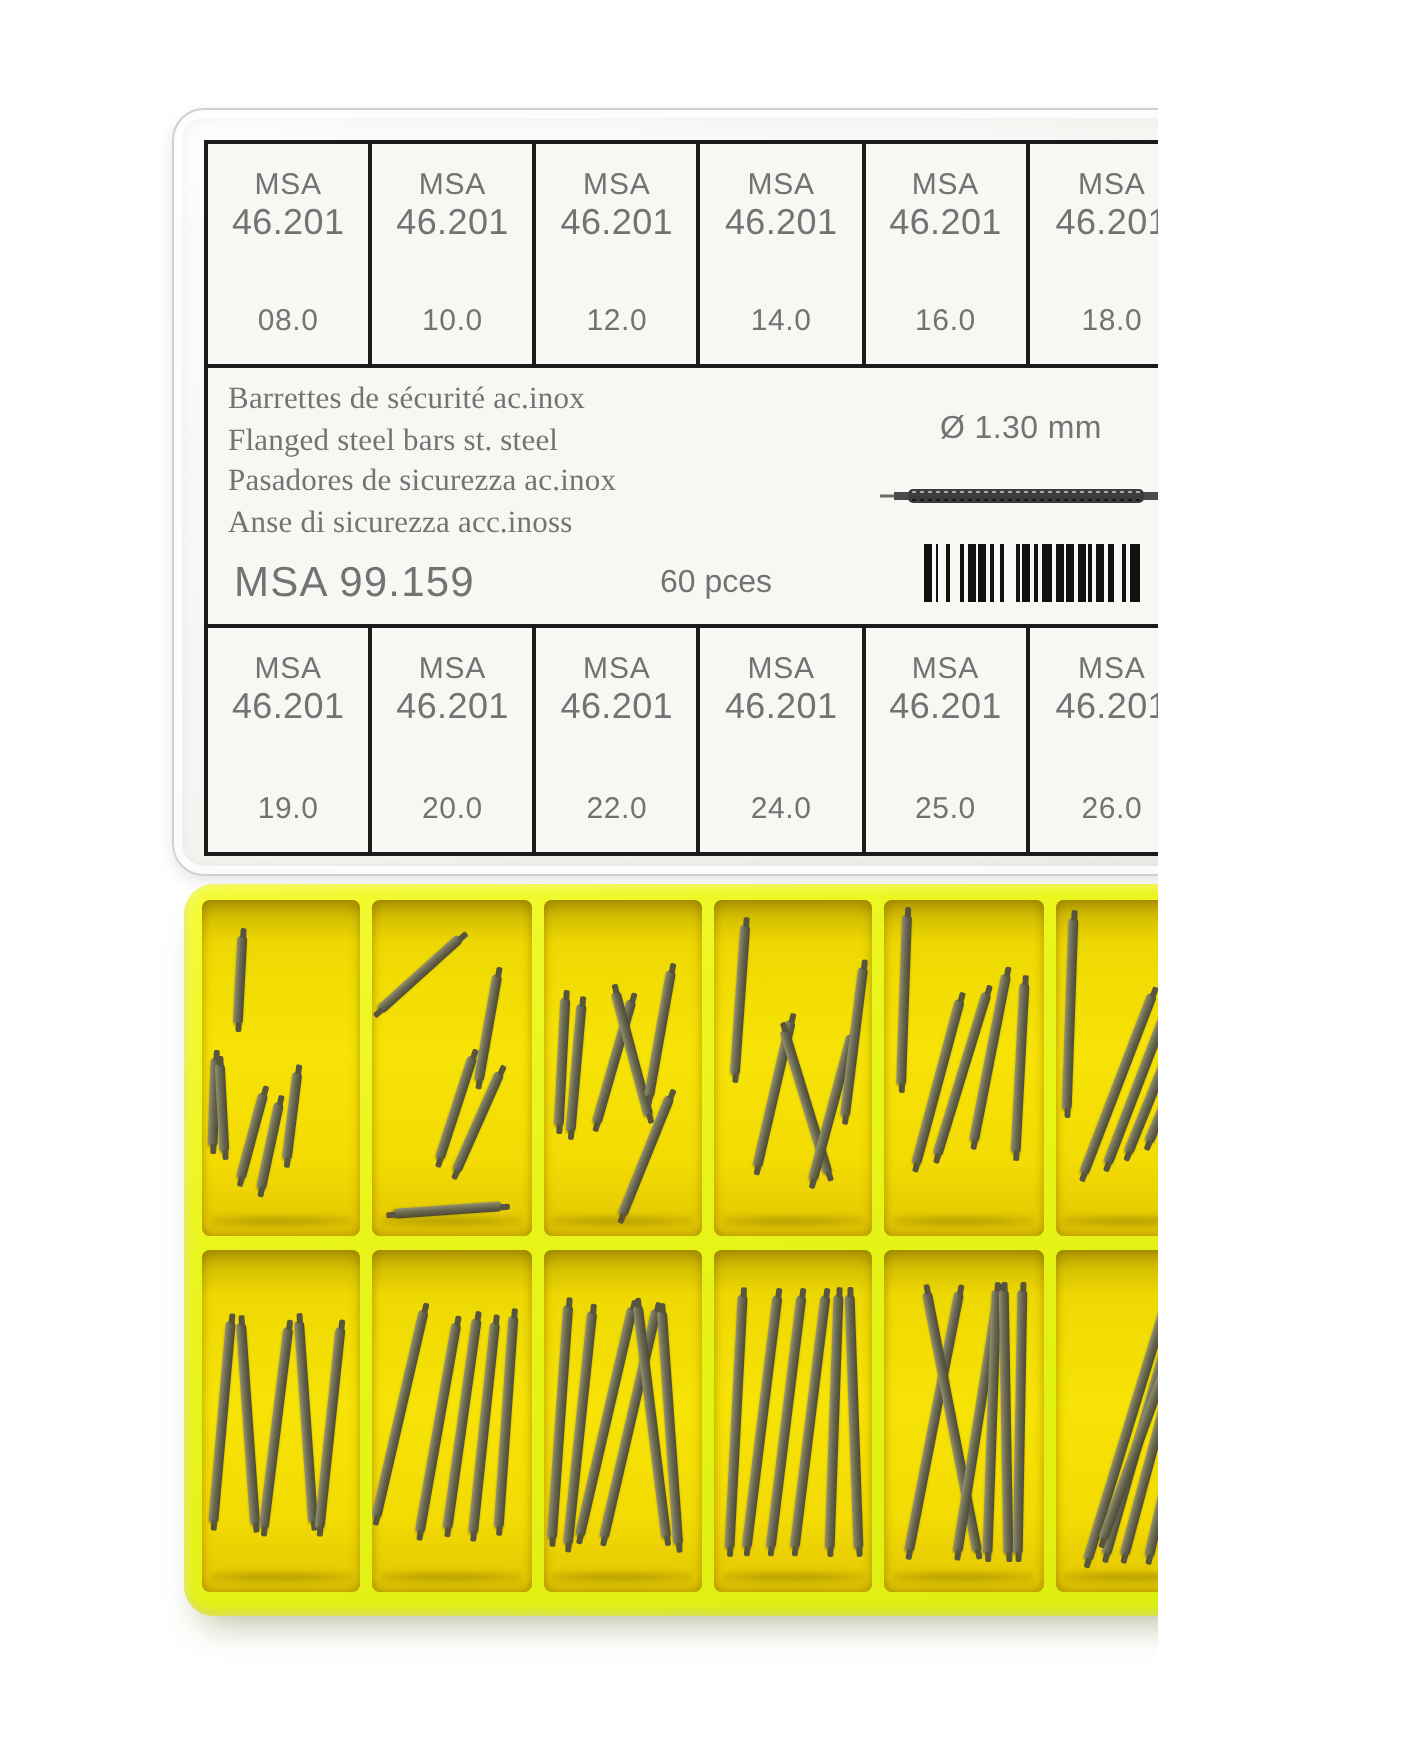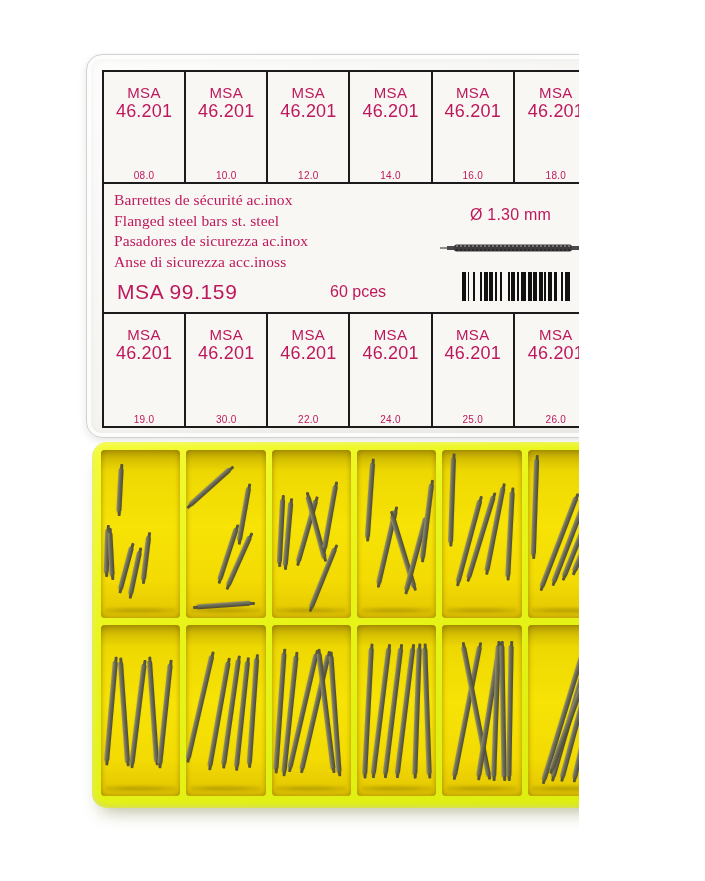--- a/index.html
+++ b/index.html
@@ -1,18 +1,18 @@
 <!DOCTYPE html>
 <html><head>
 <meta charset="utf-8">
 <style>
   html,body{margin:0;padding:0;background:#ffffff;}
   .scene{
     position:relative;width:579px;height:881px;background:#ffffff;
-    font-family:"Liberation Sans",sans-serif;color:#be185d;overflow:hidden;
+    font-family:"Liberation Sans",sans-serif;color:#737373;overflow:hidden;
   }
   
   .lid{
     position:absolute;left:86px;top:54px;width:524px;height:382px;
     background:linear-gradient(150deg,#fdfdfc 0%,#f4f3f0 60%,#ecebe8 100%);
     border:1px solid #d2d1cd;border-radius:16px;
     box-shadow:0 3px 8px rgba(0,0,0,.10), inset 0 0 0 4px rgba(255,255,255,.85), inset 0 0 10px rgba(170,170,165,.35);
   }
   .label-table{
     position:absolute;left:15px;top:15px;width:493px;height:354px;
@@ -22,21 +22,21 @@
   .cells-row{display:grid;grid-template-columns:repeat(6,1fr);}
   .row-top{height:110px;}
   .row-bottom{flex:1;}
   .cell{
     border-right:2px solid #1b1b1b;display:flex;flex-direction:column;align-items:center;
     padding-top:11px;text-align:center;
   }
   .cell:last-child{border-right:none;}
   .cell .brand{font-size:15px;line-height:19px;letter-spacing:.4px;}
   .cell .ref{font-size:18px;line-height:19px;letter-spacing:.2px;}
-  .cell .size{margin-top:auto;padding-bottom:1px;font-size:10px;letter-spacing:.3px;}
+  .cell .size{margin-top:auto;padding-bottom:13px;font-size:15px;letter-spacing:.3px;}
   .mid-band{
     position:relative;height:128px;border-top:2px solid #1b1b1b;border-bottom:2px solid #1b1b1b;
   }
   .lang-lines{position:absolute;left:10px;top:6px;}
   .lang-line{font-size:15.5px;line-height:20.5px;letter-spacing:.1px;font-family:Liberation Serif, serif;}
   .ref-big{position:absolute;left:13px;bottom:8px;font-size:21px;letter-spacing:.6px;}
   .qty{position:absolute;left:226px;bottom:11px;font-size:16px;}
   .dia{position:absolute;left:366px;top:22px;font-size:16px;letter-spacing:.2px;}
   .springbar-illus{position:absolute;left:334px;top:56px;}
   .barcode{
@@ -190,21 +190,21 @@
 
       <div class="cells-row row-bottom" id="row-bottom">
           <div class="cell">
             <div class="brand">MSA</div>
             <div class="ref">46.201</div>
             <div class="size">19.0</div>
           </div>
           <div class="cell">
             <div class="brand">MSA</div>
             <div class="ref">46.201</div>
-            <div class="size">30.0</div>
+            <div class="size">20.0</div>
           </div>
           <div class="cell">
             <div class="brand">MSA</div>
             <div class="ref">46.201</div>
             <div class="size">22.0</div>
           </div>
           <div class="cell">
             <div class="brand">MSA</div>
             <div class="ref">46.201</div>
             <div class="size">24.0</div>

